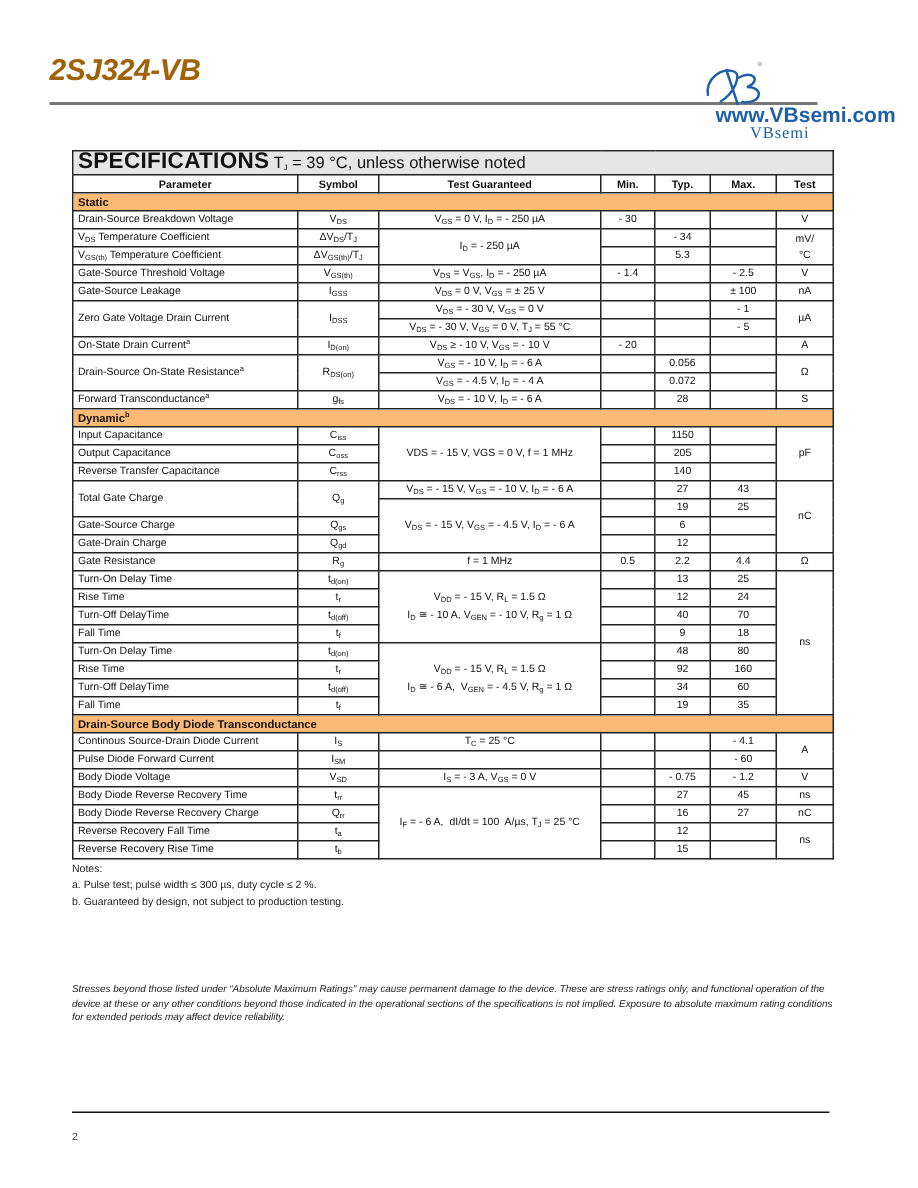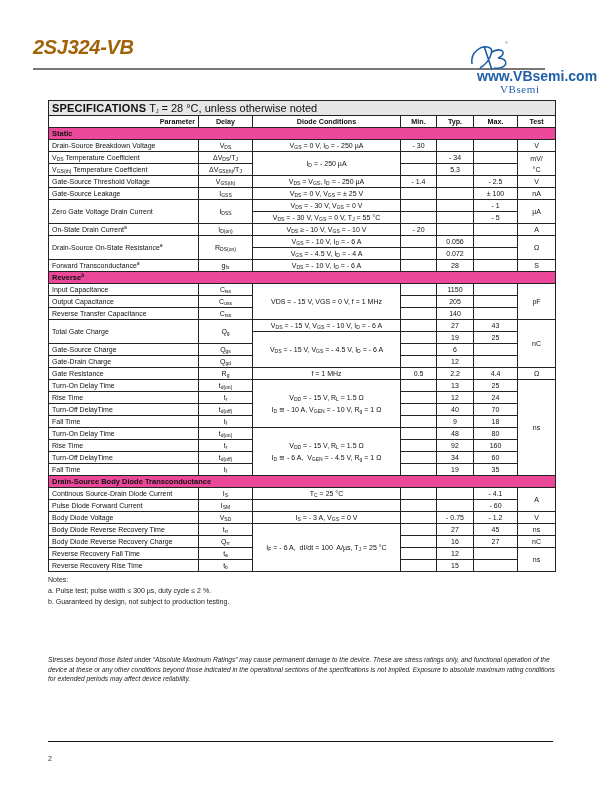--- a/index.html
+++ b/index.html
@@ -7,26 +7,26 @@
   .title { position:absolute; left:33px; top:36px; font-size:20px; font-weight:bold; color:#a16207; letter-spacing:-0.3px; font-style:italic; }
   .hline { position:absolute; left:33px; top:68px; width:512px; height:2px; background:#777; }
   .logo { position:absolute; left:468px; top:40px; width:90px; height:38px; }
   .logo-text { position:absolute; left:500px; top:55px; font-family:"Liberation Serif", serif; font-size:11px; color:#1f5fa8; letter-spacing:0.6px;margin-top:28px; }
   .logo-url { position:absolute; left:477px; top:68px; font-size:14px; font-weight:bold; color:#1f5fa8; }
   .logo-reg { position:absolute; left:505px; top:40px; font-size:4px; color:#666; }
 
   table.spec { position:absolute; left:48px; top:100px; width:507px; border-collapse:collapse; font-size:7px; table-layout:fixed; }
   table.spec td, table.spec th { border:1px solid #222; padding:0 3px; height:11px; line-height:11px; white-space:nowrap; overflow:hidden; }
   table.spec th { font-size:7.2px; font-weight:bold; text-align:center; }
-  table.spec th.pl { text-align:right; }
+  table.spec th.pl { text-align:center; }
   table.spec td { text-align:center; }
   table.spec td.p { text-align:left; }
   tr.caption td { background:#e6e6e6; font-size:11px; height:14px; line-height:14px; text-align:left; }
-  tr.caption b { font-size:11px; letter-spacing:0.2px; }
-  tr.section td { background:#ec4899; font-weight:bold; text-align:left; font-size:7.5px; }
+  tr.caption b { font-size:15px; letter-spacing:0.2px; }
+  tr.section td { background:#fdba74; font-weight:bold; text-align:left; font-size:7.5px; }
   sub { font-size:5px; vertical-align:-1px; line-height:0; }
   sup { font-size:5px; vertical-align:3px; line-height:0; }
   .notes { position:absolute; left:48px; top:574px; font-size:7px; line-height:11px; color:#222; }
   .stress { position:absolute; left:48px; top:655px; width:510px; font-size:6.6px; line-height:9.6px; font-style:italic; color:#222; }
   .foot-line { position:absolute; left:48px; top:741px; width:505px; height:1px; background:#111; }
   .page-num { position:absolute; left:48px; top:755px; font-size:7px; color:#333; }
 </style>
 </head>
 <body>
 
@@ -44,26 +44,26 @@
     <col style="width:150px">
       <col style="width:54px">
       <col style="width:148px">
       <col style="width:36px">
       <col style="width:37px">
       <col style="width:44px">
       <col style="width:38px">
   </colgroup>
   <tbody>
       <tr class="caption">
-    <td colspan="7"><b>SPECIFICATIONS</b> <span>T</span><sub>J</sub><span> = 28 °C, unless otherwise noted</span></td>
+    <td colspan="7"><b>SPECIFICATIONS</b> <span>T</span><sub>J</sub><span> = 39 °C, unless otherwise noted</span></td>
   </tr>
   <tr>
     <th class="pl">Parameter</th>
-    <th>Delay</th>
-    <th>Diode Conditions</th>
+    <th>Symbol</th>
+    <th>Test Guaranteed</th>
     <th>Min.</th>
     <th>Typ.</th>
     <th>Max.</th>
     <th>Test</th>
   </tr>
   <tr class="section">
         <td colspan="7">Static</td>
       </tr>
 
   <tr>
@@ -152,21 +152,21 @@
     <td class="p"><span>Forward Transconductance</span><sup>a</sup></td>
     <td>g<sub>fs</sub></td>
     <td>V<sub>DS</sub> = - 10 V, I<sub>D</sub> = - 6 A</td>
     <td></td>
     <td>28</td>
     <td></td>
     <td>S</td>
   </tr>
 
   <tr class="section">
-        <td colspan="7"><span>Reverse</span><sup>b</sup></td>
+        <td colspan="7"><span>Dynamic</span><sup>b</sup></td>
       </tr>
 
   <tr>
     <td class="p">Input Capacitance</td>
     <td>C<sub>iss</sub></td>
     <td rowspan="3">VDS = - 15 V, VGS = 0 V, f = 1 MHz</td>
     <td></td>
     <td>1150</td>
     <td></td>
     <td rowspan="3">pF</td>

